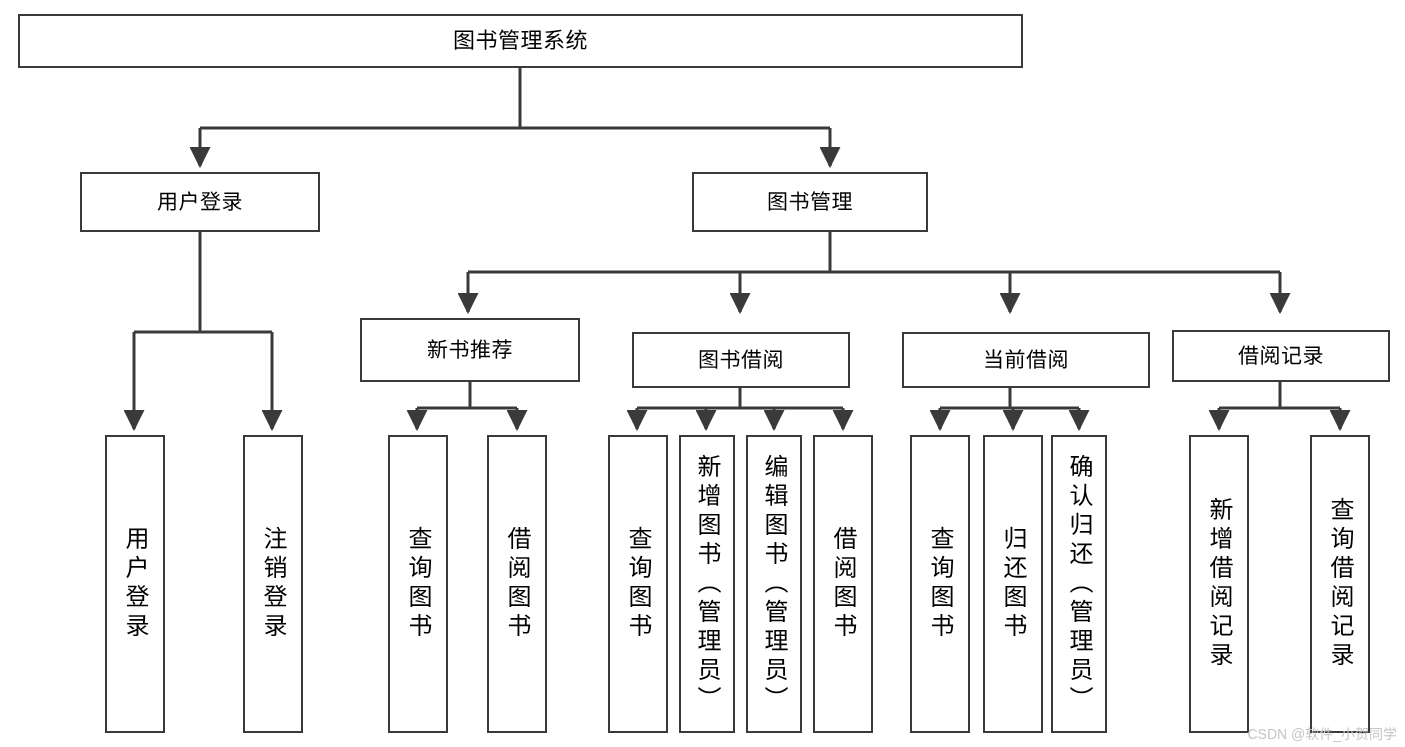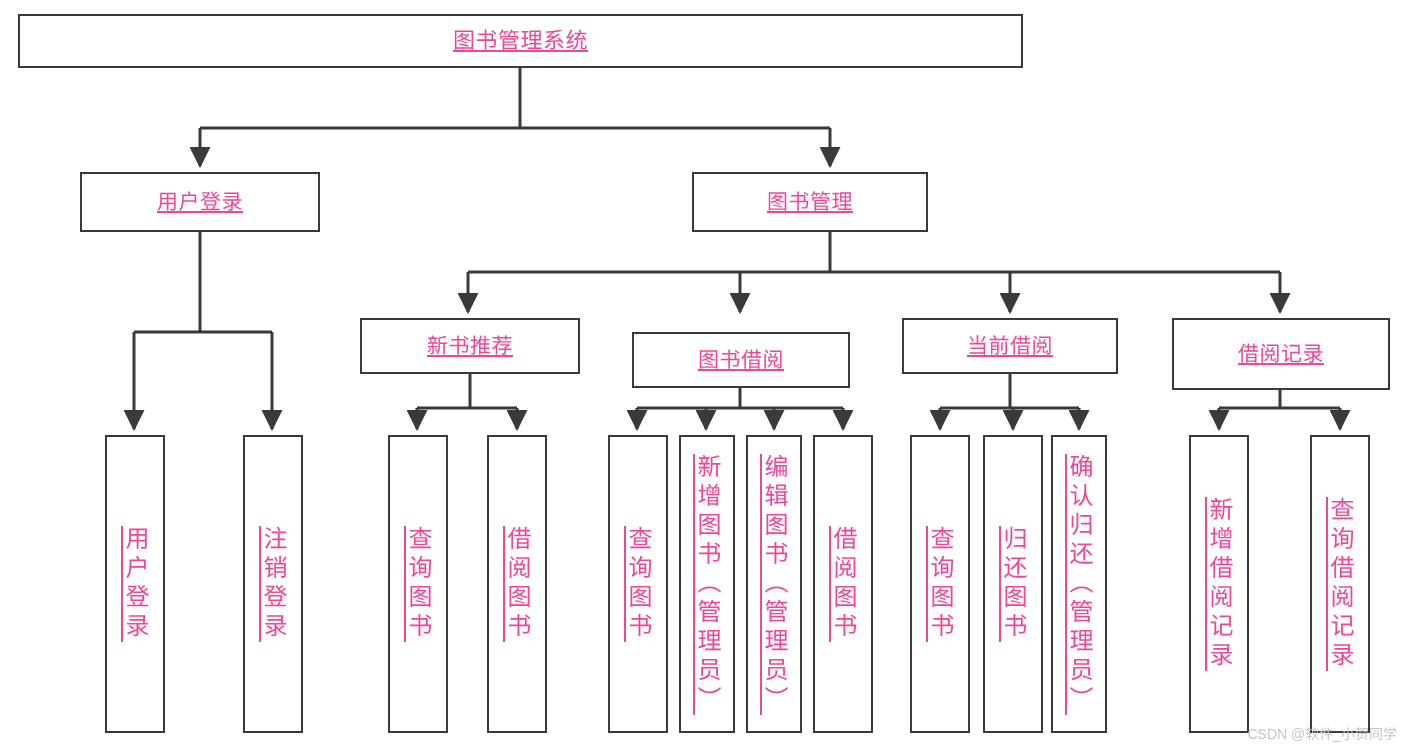--- a/index.html
+++ b/index.html
@@ -27,23 +27,22 @@
     pointer-events: none;
   }
   .node {
     position: absolute;
     box-sizing: border-box;
     background: #ffffff;
     border: 2px solid #3a3a3a;
     display: flex;
     align-items: center;
     justify-content: center;
-    color: #ec4899;
+    color: #000000;
     z-index: 2;
-    text-decoration: underline;
   }
   .node-label {
     display: block;
     text-align: center;
     line-height: 1.18;
     letter-spacing: 0.5px;
   }
   
   .node.horiz .node-label {
     writing-mode: horizontal-tb;
@@ -135,30 +134,30 @@
     <span class="node-label">图书管理系统</span>
   </div>
 
   <div class="node horiz" id="node-branch-0" style="left: 80px; top: 172px; width: 240px; height: 60px;">
     <span class="node-label">用户登录</span>
   </div>
   <div class="node horiz" id="node-branch-1" style="left: 692px; top: 172px; width: 236px; height: 60px;">
     <span class="node-label">图书管理</span>
   </div>
 
-  <div class="node horiz" id="node-cat-0" style="left: 360px; top: 318px; width: 220px; height: 56px;">
+  <div class="node horiz" id="node-cat-0" style="left: 360px; top: 318px; width: 220px; height: 64px;">
     <span class="node-label">新书推荐</span>
   </div>
   <div class="node horiz" id="node-cat-1" style="left: 632px; top: 332px; width: 218px; height: 56px;">
     <span class="node-label">图书借阅</span>
   </div>
-  <div class="node horiz" id="node-cat-2" style="left: 902px; top: 318px; width: 216px; height: 56px;">
+  <div class="node horiz" id="node-cat-2" style="left: 902px; top: 332px; width: 248px; height: 56px;">
     <span class="node-label">当前借阅</span>
   </div>
-  <div class="node horiz" id="node-cat-3" style="left: 1172px; top: 318px; width: 218px; height: 72px;">
+  <div class="node horiz" id="node-cat-3" style="left: 1172px; top: 330px; width: 218px; height: 52px;">
     <span class="node-label">借阅记录</span>
   </div>
 
   <div class="node vert" id="node-leaf-0" style="left: 105px; top: 435px; width: 60px; height: 298px;">
     <span class="node-label">用户登录</span>
   </div>
   <div class="node vert" id="node-leaf-1" style="left: 243px; top: 435px; width: 60px; height: 298px;">
     <span class="node-label">注销登录</span>
   </div>
   <div class="node vert" id="node-leaf-2" style="left: 388px; top: 435px; width: 60px; height: 298px;">

